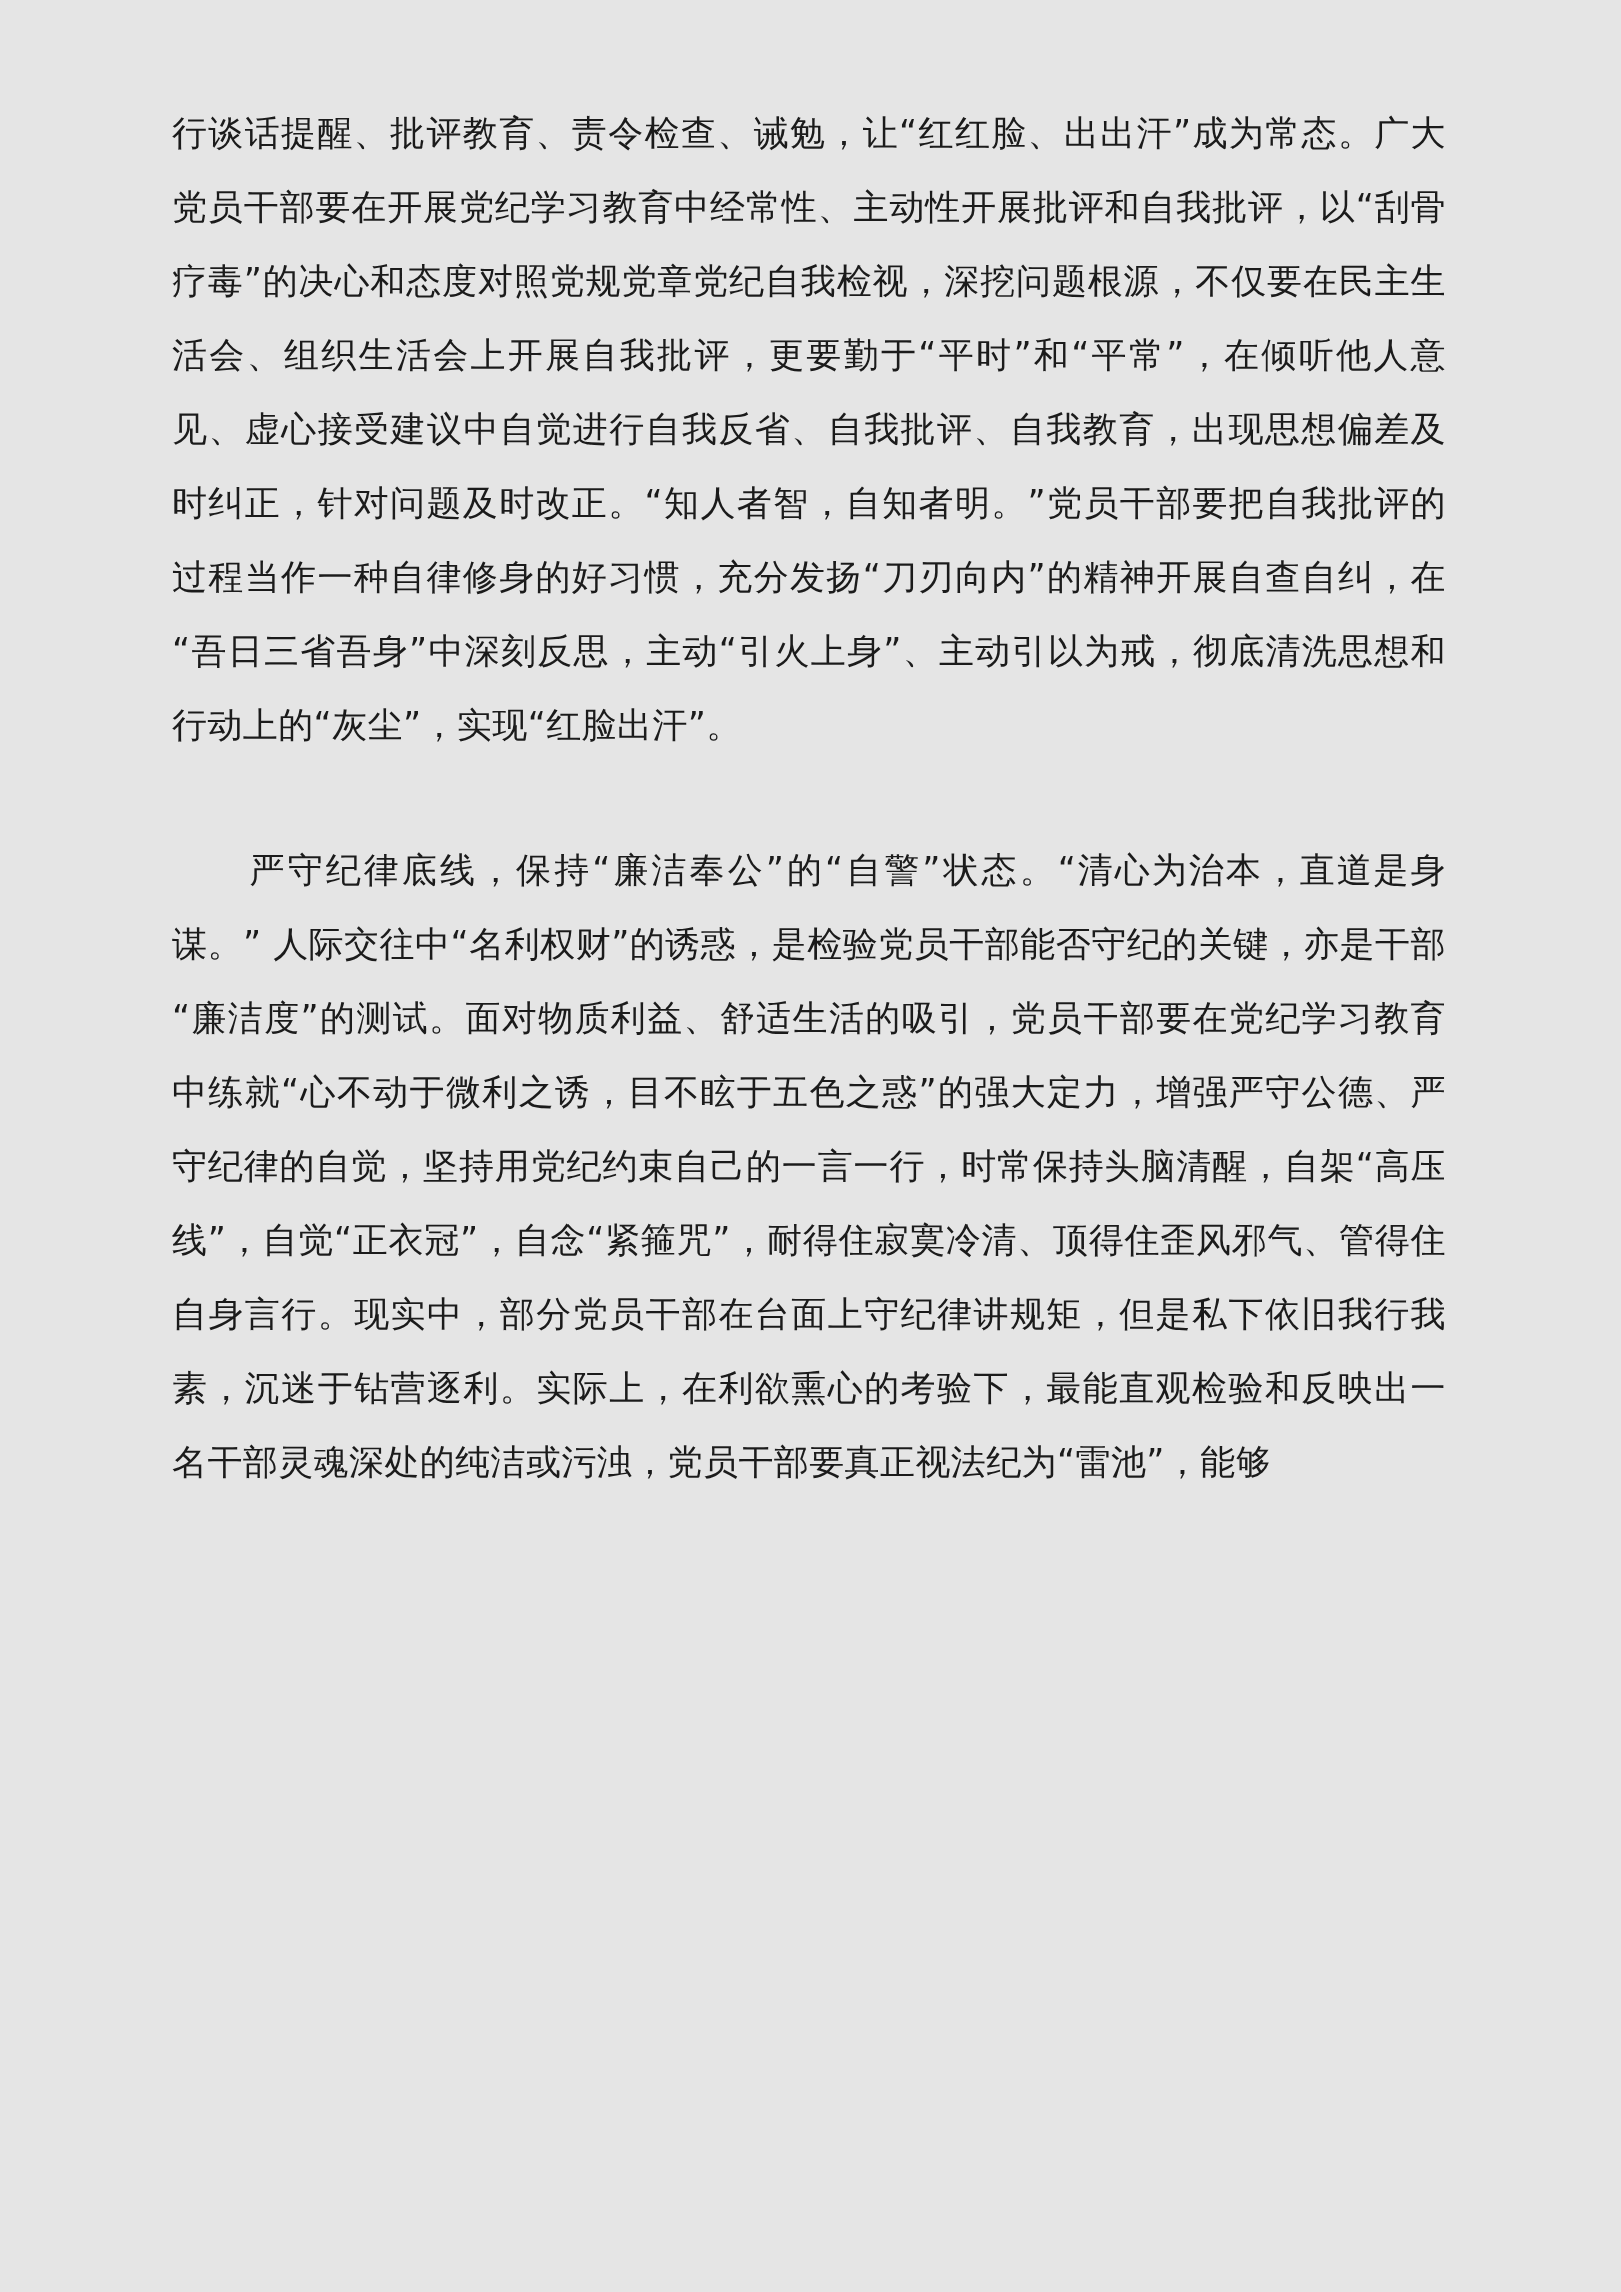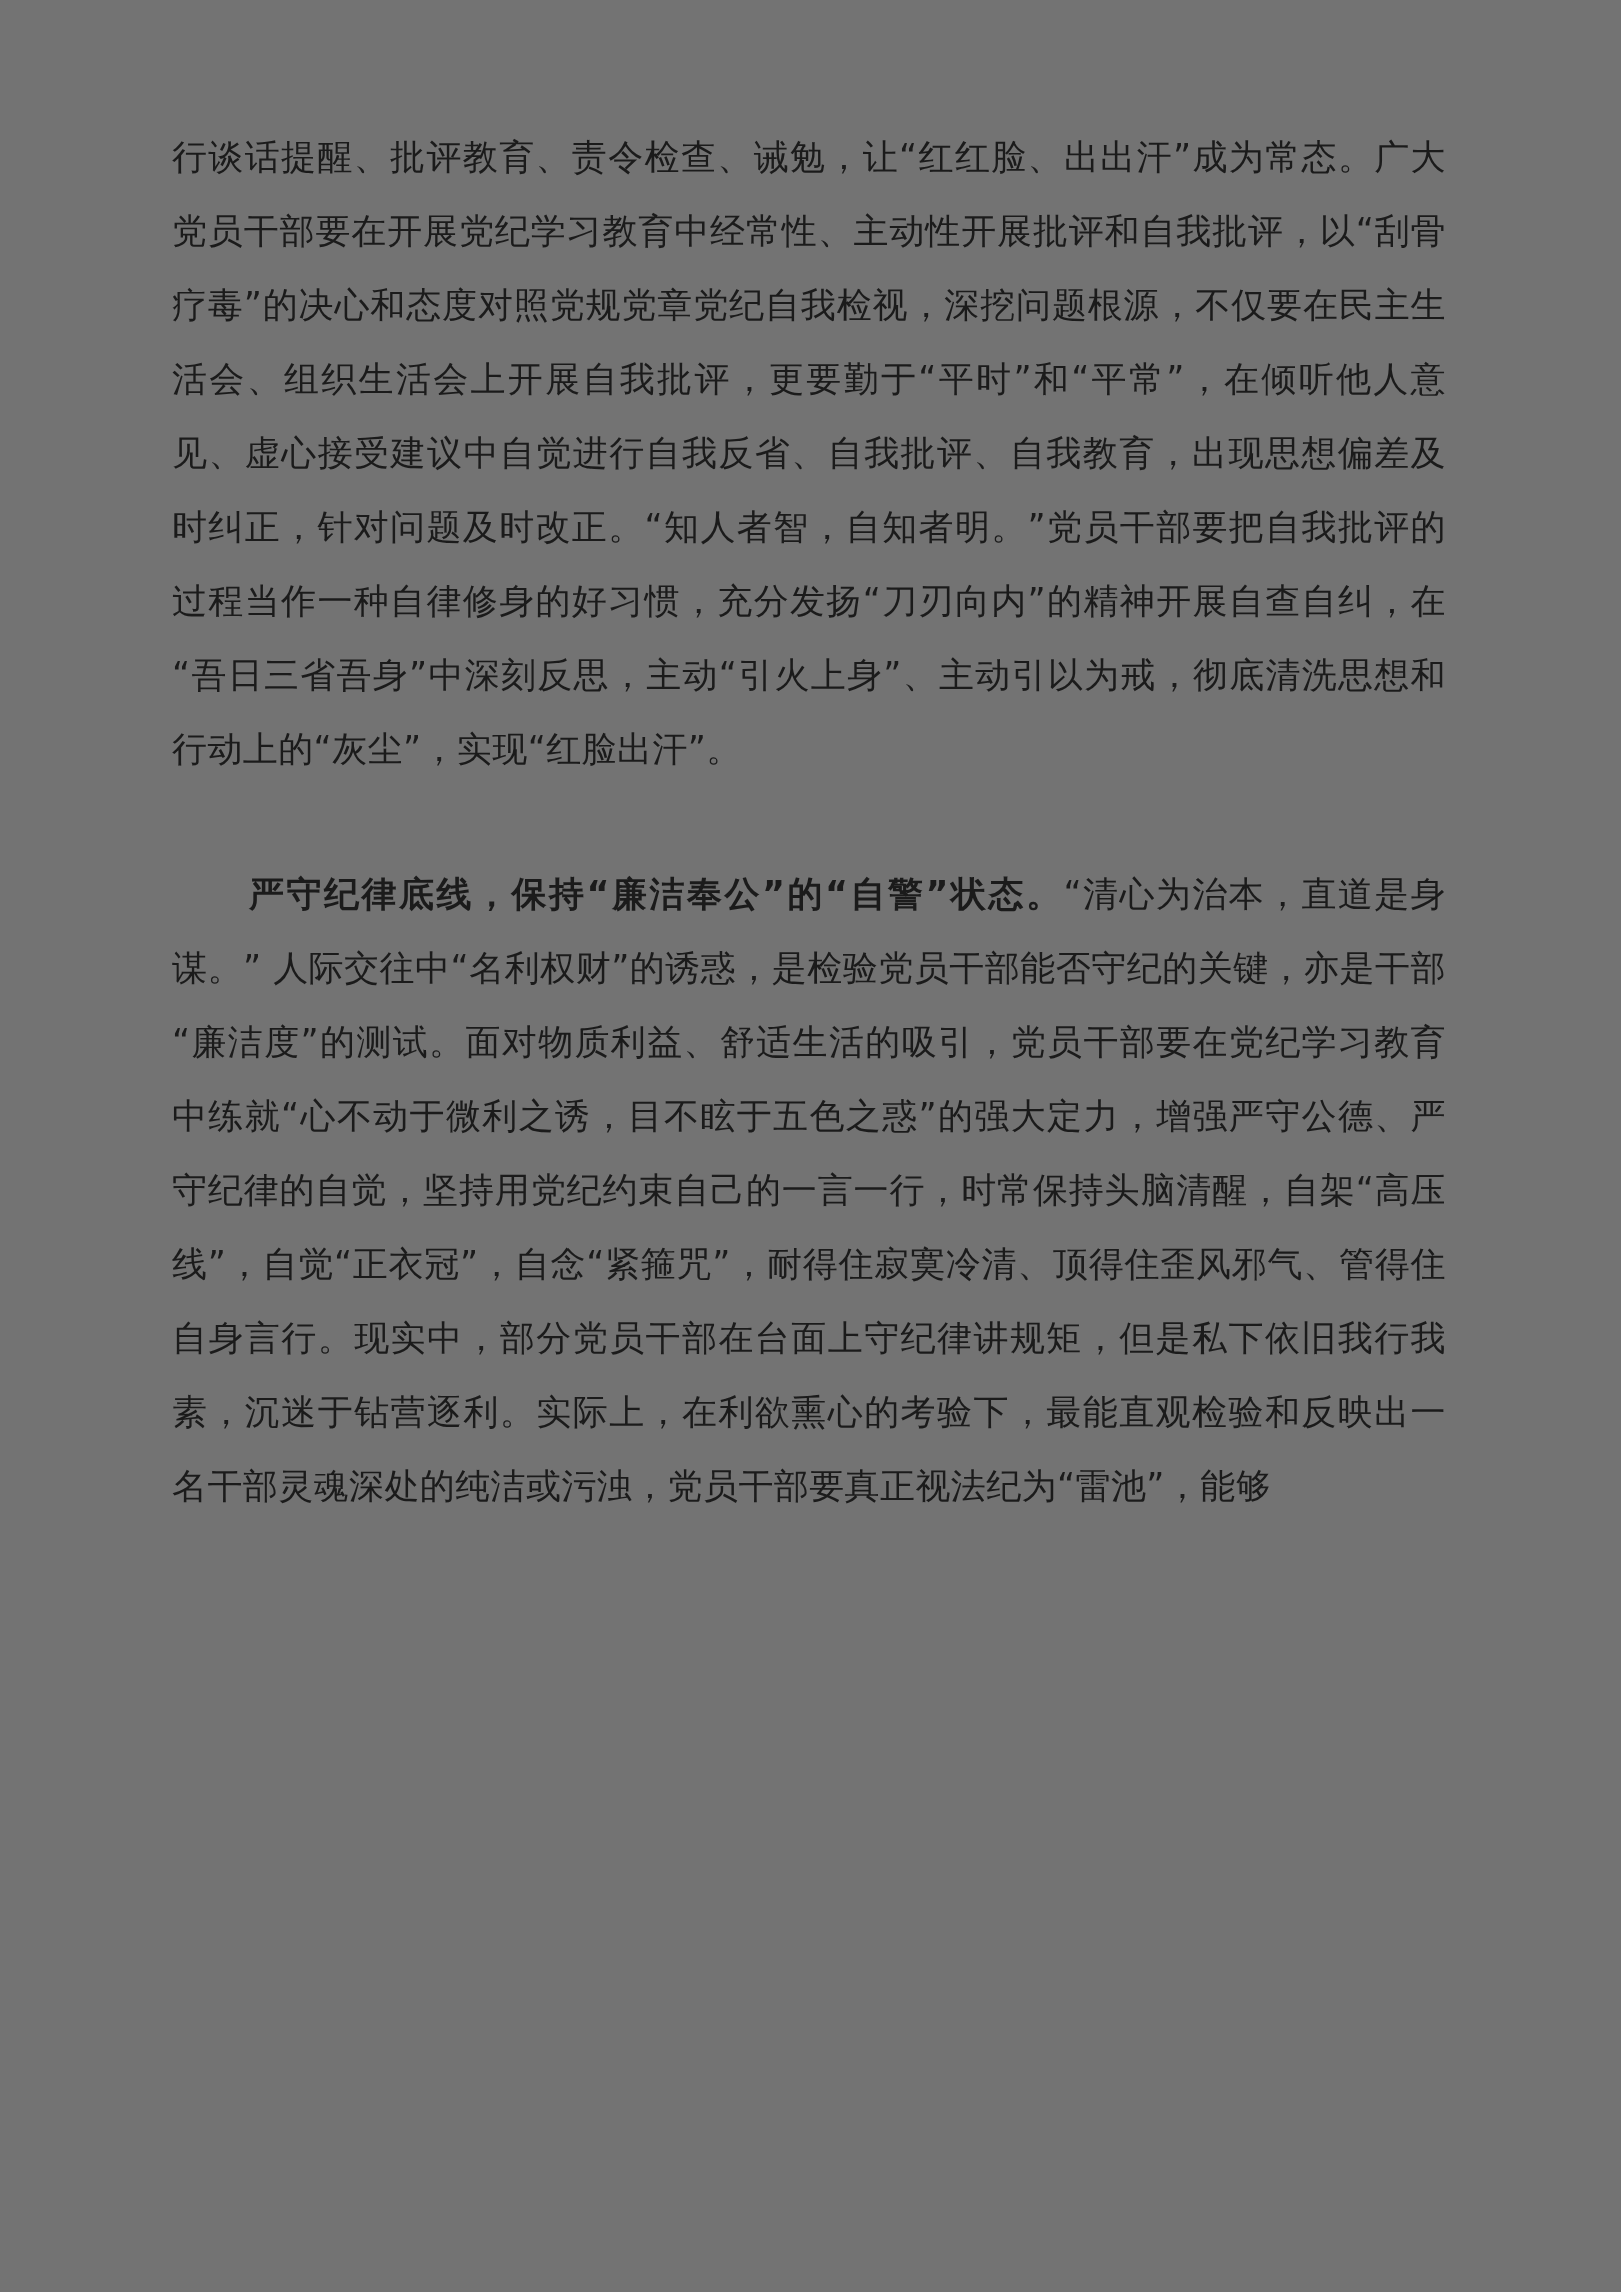--- a/index.html
+++ b/index.html
@@ -11,23 +11,23 @@
     width: 1621px;
     height: 2293px;
     font-family: "DejaVu Sans", "Liberation Sans", sans-serif;
     color: #1a1a1a;
     overflow: hidden;
   }
   .page {
     position: relative;
     width: 1621px;
     height: 2293px;
-    background: #737373;
+    background: #e5e5e5;
     box-sizing: border-box;
-    padding: 120px 172px 0 172px;
+    padding: 96px 172px 0 172px;
   }
   .doc-body {
     width: 1274px;
   }
   p.para {
     margin: 0;
     font-size: 35px;
     line-height: 74px;
     text-align: justify;
     text-justify: inter-ideograph;
@@ -35,21 +35,21 @@
     color: #1b1b1b;
     font-weight: 400;
   }
   .para-gap {
     height: 71px;
   }
   .indent2 {
     text-indent: 0;
   }
   .lead-bold {
-    font-weight: 700;
+    font-weight: 400;
     letter-spacing: 1.5px;
   }
   .first-indent {
     display: inline-block;
     width: 76px;
   }
 </style>
 </head>
 <body>
 

